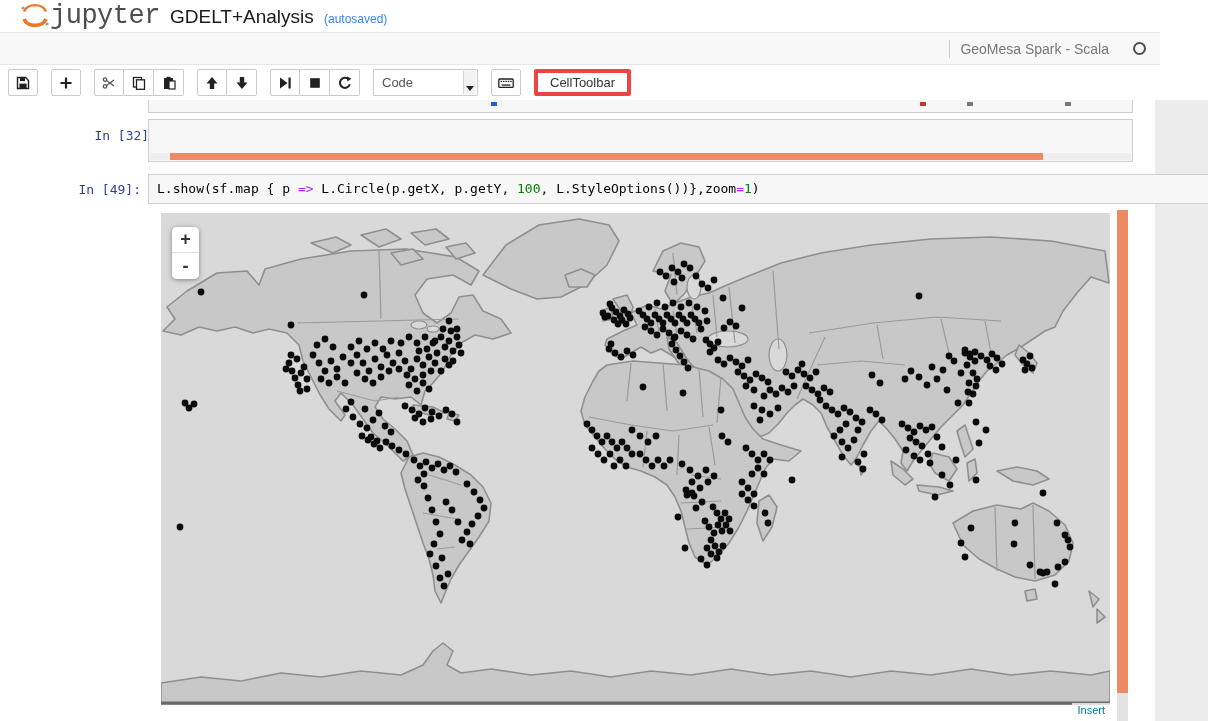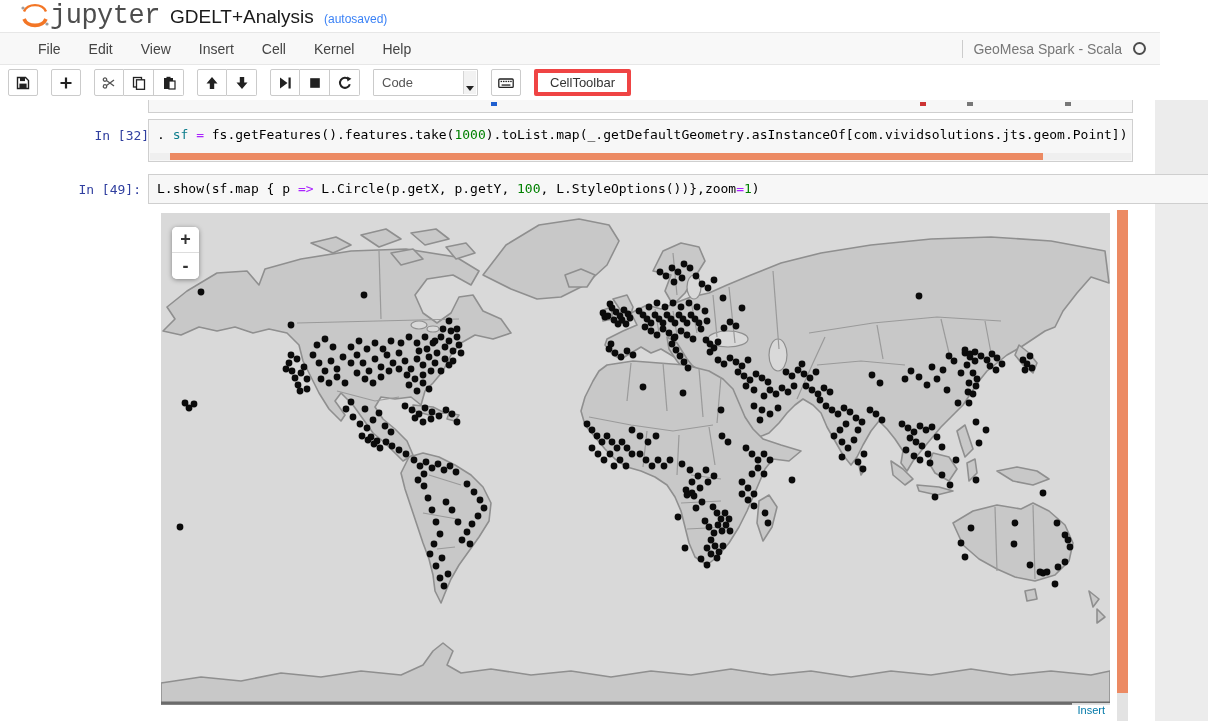--- a/index.html
+++ b/index.html
@@ -11,21 +11,21 @@
   .logo-word { font-size:27px; color:#4d4d4d; letter-spacing:-0.5px; line-height:28px;font-family:Liberation Mono, monospace; }
   .nbtitle { position:absolute; left:170px; top:6px; font-size:19px; color:#1a1a1a; cursor:pointer; }
   .autosave { position:absolute; left:324px; top:12px; font-size:12px; color:#3b82f6; }
   
   .menubar { position:absolute; left:0; top:32px; width:1160px; height:33px; background:#f8f8f8;
     border-top:1px solid #e7e7e7; border-bottom:1px solid #e7e7e7; display:flex; align-items:center; }
   .menus { display:flex; margin-left:24px; }
   .menu-item { font-size:14px; color:#444; padding:7px 14px; cursor:pointer; }
   .kernel-zone { margin-left:auto; display:flex; align-items:center; margin-right:14px; }
   .kernel-divider { width:1px; height:18px; background:#ccc; margin-right:10px; }
-  .kernel-name { font-size:14px; color:#777; margin-right:11px; }
+  .kernel-name { font-size:14px; color:#777; margin-right:24px; }
   .kernel-circle { width:13px; height:13px; border:2px solid #4d4d4d; border-radius:50%; }
   
   .toolbar { position:absolute; left:0; top:65px; width:1208px; height:35px; background:#fff;
     display:flex; align-items:center; }
   .tb-start { margin-left:8px; display:flex; align-items:center; }
   .btn-group { display:flex; margin-right:13px; }
   .tb-btn { width:30px; height:27px; background:#fff; border:1px solid #cbcbcb; border-radius:2px;
     display:flex; align-items:center; justify-content:center; cursor:pointer; }
   .btn-group .tb-btn + .tb-btn { border-left:none; border-radius:0; }
   .btn-group .tb-btn:first-child { border-radius:2px 0 0 2px; }
@@ -77,29 +77,20 @@
         <circle cx="27" cy="22" r="1.6" fill="#9e9e9e"></circle>
       </svg>
     </span>
     <span class="logo-word">jupyter</span>
   </div>
   <div class="nbtitle">GDELT+Analysis</div>
   <div class="autosave">(autosaved)</div>
 </div>
 
 <div class="menubar">
-  <div class="menus">
-    <span class="menu-item">File</span>
-    <span class="menu-item">Edit</span>
-    <span class="menu-item">View</span>
-    <span class="menu-item">Insert</span>
-    <span class="menu-item">Cell</span>
-    <span class="menu-item">Kernel</span>
-    <span class="menu-item">Help</span>
-  </div>
   <div class="kernel-zone">
     <span class="kernel-divider"></span>
     <span class="kernel-name">GeoMesa Spark - Scala</span>
     <span class="kernel-circle"></span>
   </div>
 </div>
 
 <div class="toolbar">
   <div class="tb-start">
     <div class="btn-group">
@@ -220,21 +211,20 @@
 
 <div class="cellbox" id="partial-cell" style="left:148px; top:100px; width:985px; height:13px; border-top:none;">
     <div style="position: absolute; top: 2px; width: 6px; height: 4px; left: 342px; background: rgb(31, 95, 208);"></div>
     <div style="position: absolute; top: 2px; width: 6px; height: 4px; left: 771px; background: rgb(204, 51, 51);"></div>
     <div style="position: absolute; top: 2px; width: 6px; height: 4px; left: 818px; background: rgb(119, 119, 119);"></div>
     <div style="position: absolute; top: 2px; width: 6px; height: 4px; left: 916px; background: rgb(119, 119, 119);"></div>
   </div>
 
 <div class="prompt" style="left:16px; top:128px;">In [32]:</div>
 <div class="cellbox" style="left:148px; top:119px; width:985px; height:43px;">
-  <div class="codeline" style="padding:7px 8px 0 8px;"><span class="tok-plain">. </span><span class="tok-def">sf</span><span class="tok-plain"> </span><span class="tok-kw">=</span><span class="tok-plain"> fs.getFeatures().features.take(</span><span class="tok-num">1000</span><span class="tok-plain">).toList.map(_.getDefaultGeometry.asInstanceOf[com.vividsolutions.jts.geom.Point])</span></div>
   <div class="hscroll">
     <div class="thumb"></div>
   </div>
 </div>
 
 <div class="prompt" style="left:0; top:182px;">In [49]:</div>
 <div class="cellbox" style="left:148px; top:174px; width:1154px; height:30px;">
   <div class="codeline" style="padding:6px 8px 0 8px;"><span class="tok-plain">L.show(sf.map { p </span><span class="tok-kw">=&gt;</span><span class="tok-plain"> L.Circle(p.getX, p.getY, </span><span class="tok-num">100</span><span class="tok-plain">, L.StyleOptions())},zoom</span><span class="tok-kw">=</span><span class="tok-num">1</span><span class="tok-plain">)</span></div>
 </div>
 

